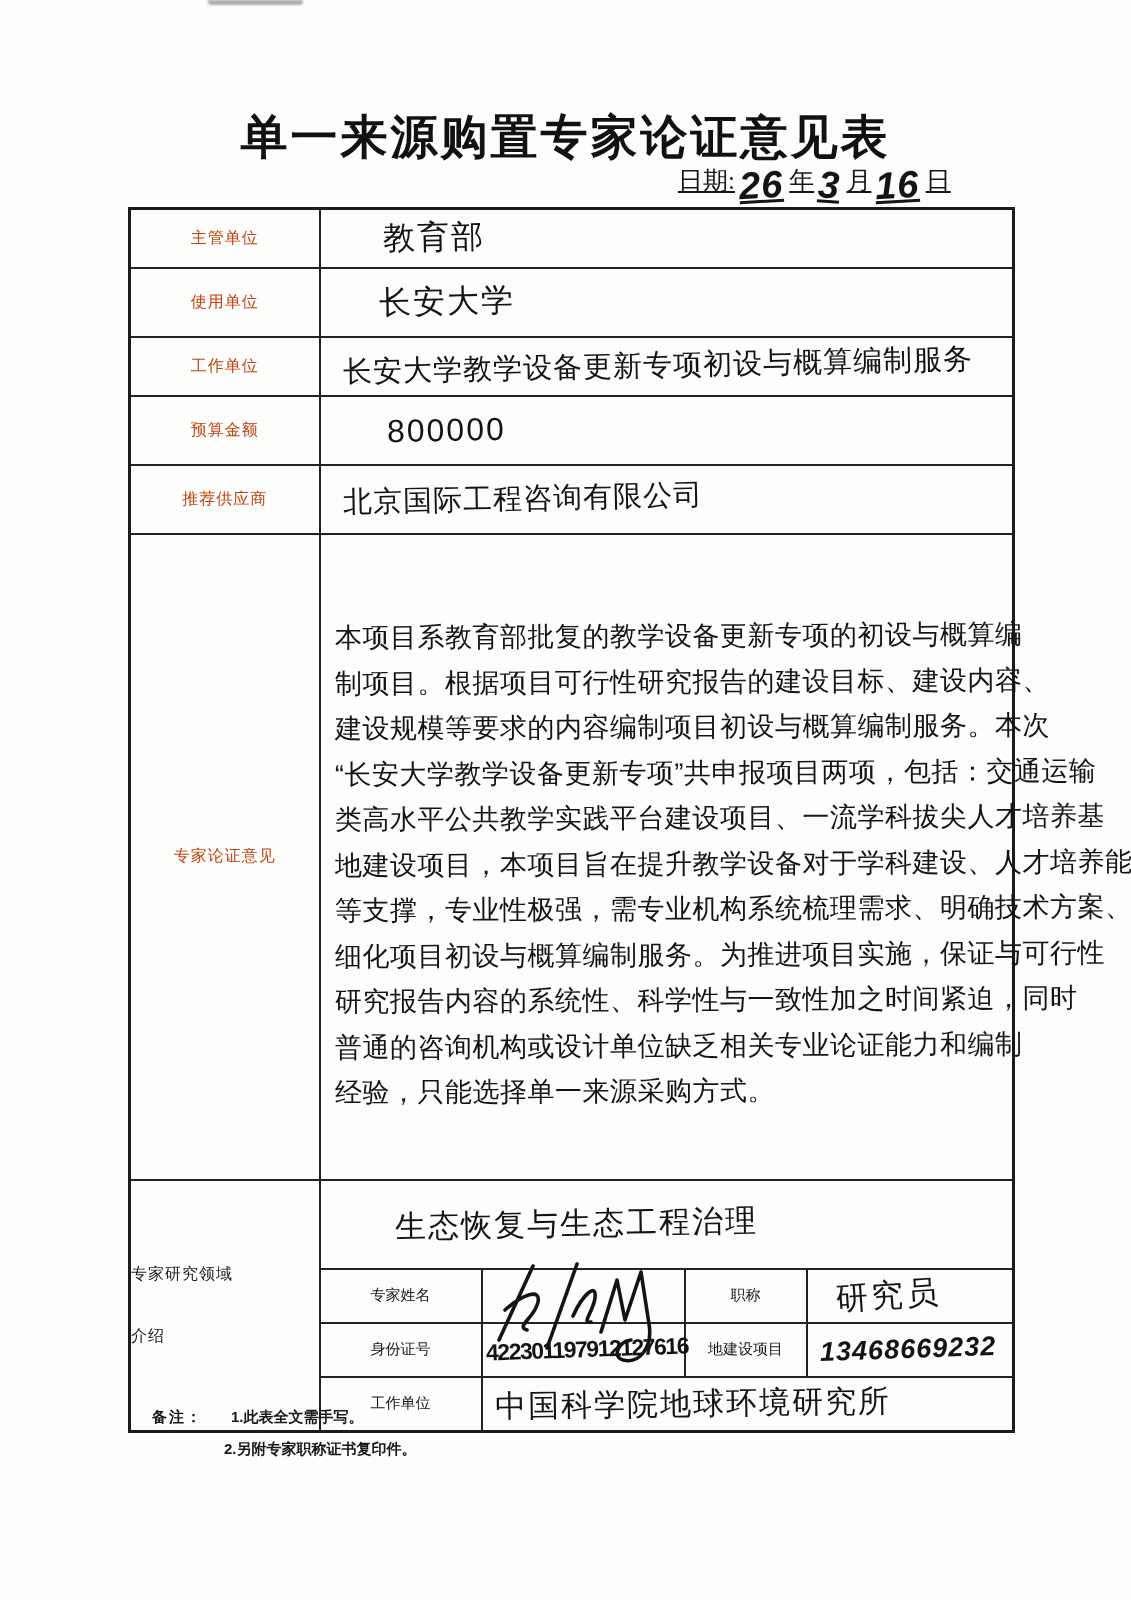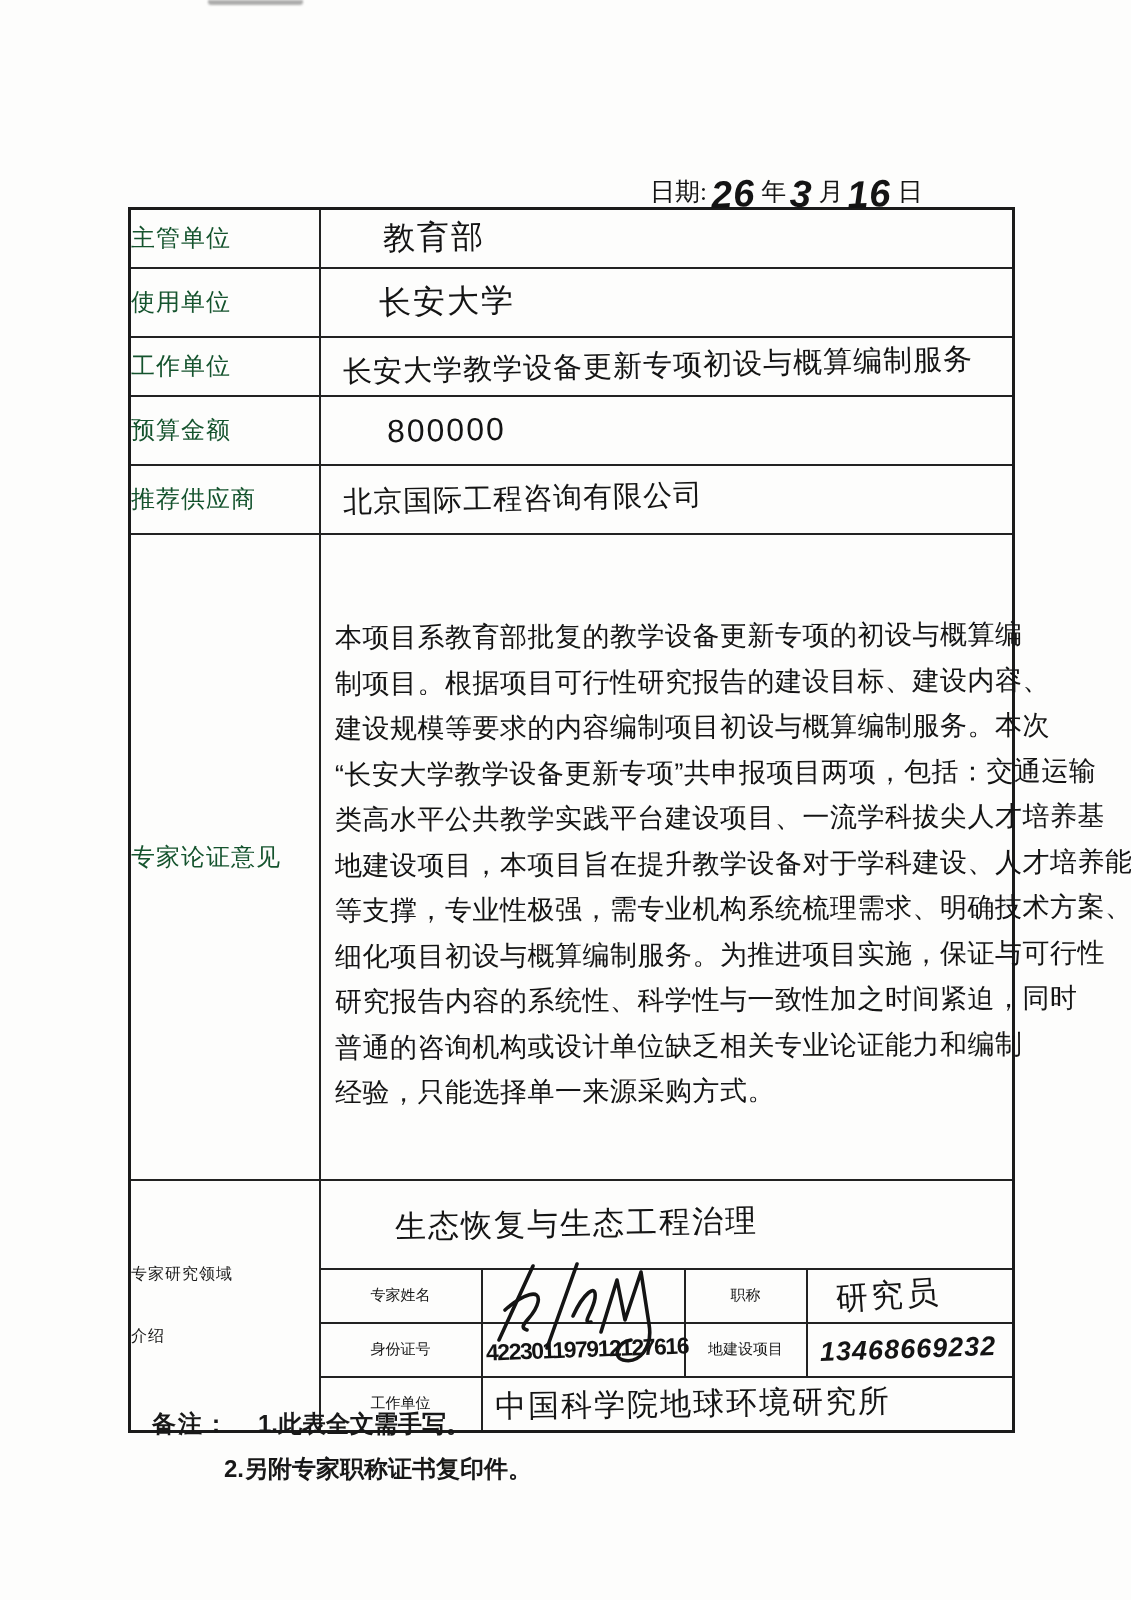--- a/index.html
+++ b/index.html
@@ -11,23 +11,24 @@
   .scan-smudge {
     position:absolute; top:0; left:208px; width:95px; height:5px;
     background:#6b6b6b; opacity:.55; border-radius:0 0 3px 3px; filter:blur(.8px);
   }
   .title {
     position:absolute; top:106px; left:0; width:100%;
     text-align:center; font-size:47px; font-weight:bold; letter-spacing:3px;
     color:#111;
   }
   .date-line {
-    position:absolute; top:164px; left:650px; height:44px;
-    display:flex; align-items:flex-end; font-size:25px; color:#151515;
+    position:absolute; top:164px; left:678px; height:44px;
+    display:flex; align-items:flex-start; font-size:25px; color:#151515;
     z-index:3;
+    text-decoration:underline;
   }
   .date-line .printed { font-family:"Liberation Serif", serif; }
   .hw {
     font-family:"Liberation Sans","DejaVu Sans",sans-serif;
     color:#141414;
   }
   .hw-date {
     font-size:38px; font-weight:bold; font-style:italic;
     display:inline-block; transform:rotate(-3deg);
     margin:0 6px -8px 4px; letter-spacing:1px;
@@ -36,21 +37,21 @@
   
   table.form {
     position:absolute; top:207px; left:128px; width:884px;
     border-collapse:collapse; table-layout:fixed;
     border:3px solid #1b1b1b;
   }
   table.form td {
     border:2.5px solid #222; padding:0; vertical-align:middle;
     overflow:visible;
   }
-  .lbl { font-size:24px; color:#14532d; letter-spacing:1px; }
+  .lbl { text-align:center; font-size:16px; color:#c2410c; letter-spacing:1px; }
   .lbl-sm { text-align:center; font-size:15px; color:#161616; }
   .r59 { height:59px; } .r60 { height:69px; }
   .r-op { height:646px; } .r-field { height:89px; }
   .r54 { height:54px; } .r55 { height:55px; }
   .val-cell { vertical-align:middle; }
   .hw-val {
     display:inline-block; font-size:32px; white-space:nowrap;
     transform:rotate(-1.2deg); letter-spacing:2px;
   }
   .ml60 { margin-left:62px; } .ml55 { margin-left:58px; }
@@ -73,33 +74,34 @@
   .hw-id { font-size:23px; margin-left:3px; letter-spacing:-1.5px;
     display:inline-block; transform:rotate(-2deg); white-space:nowrap; font-weight:bold; }
   .hw-phone { font-size:27px; margin-left:12px; letter-spacing:1px;
     display:inline-block; transform:rotate(-2deg); white-space:nowrap; font-weight:bold; font-style:italic;}
   .hw-work { font-size:31px; margin-left:12px; letter-spacing:2px;
     display:inline-block; transform:rotate(-0.8deg); white-space:nowrap; }
   
   .notes {
     position:absolute; top:1408px; left:152px;
     font-family:"Liberation Sans","DejaVu Sans",sans-serif;
-    font-weight:bold; font-size:24px; color:#181818;
+    font-weight:bold; font-size:15px; color:#181818;
   }
   .notes .row1 { display:flex; }
   .notes .note-label { margin-right:28px; letter-spacing:2px; }
   .notes .row2 { margin-left:72px; margin-top:13px; }
 </style>
 </head>
 <body>
 
 <div class="page">
 
   <div class="scan-smudge"></div>
 
+  <div class="title">单一来源购置专家论证意见表</div>
 
   <div class="date-line">
     <span class="printed">日期:</span>
       <span class="hw hw-date">26</span>
       <span class="printed">年</span>
       <span class="hw hw-date m">3</span>
       <span class="printed">月</span>
       <span class="hw hw-date">16</span>
       <span class="printed">日</span>
   </div>

